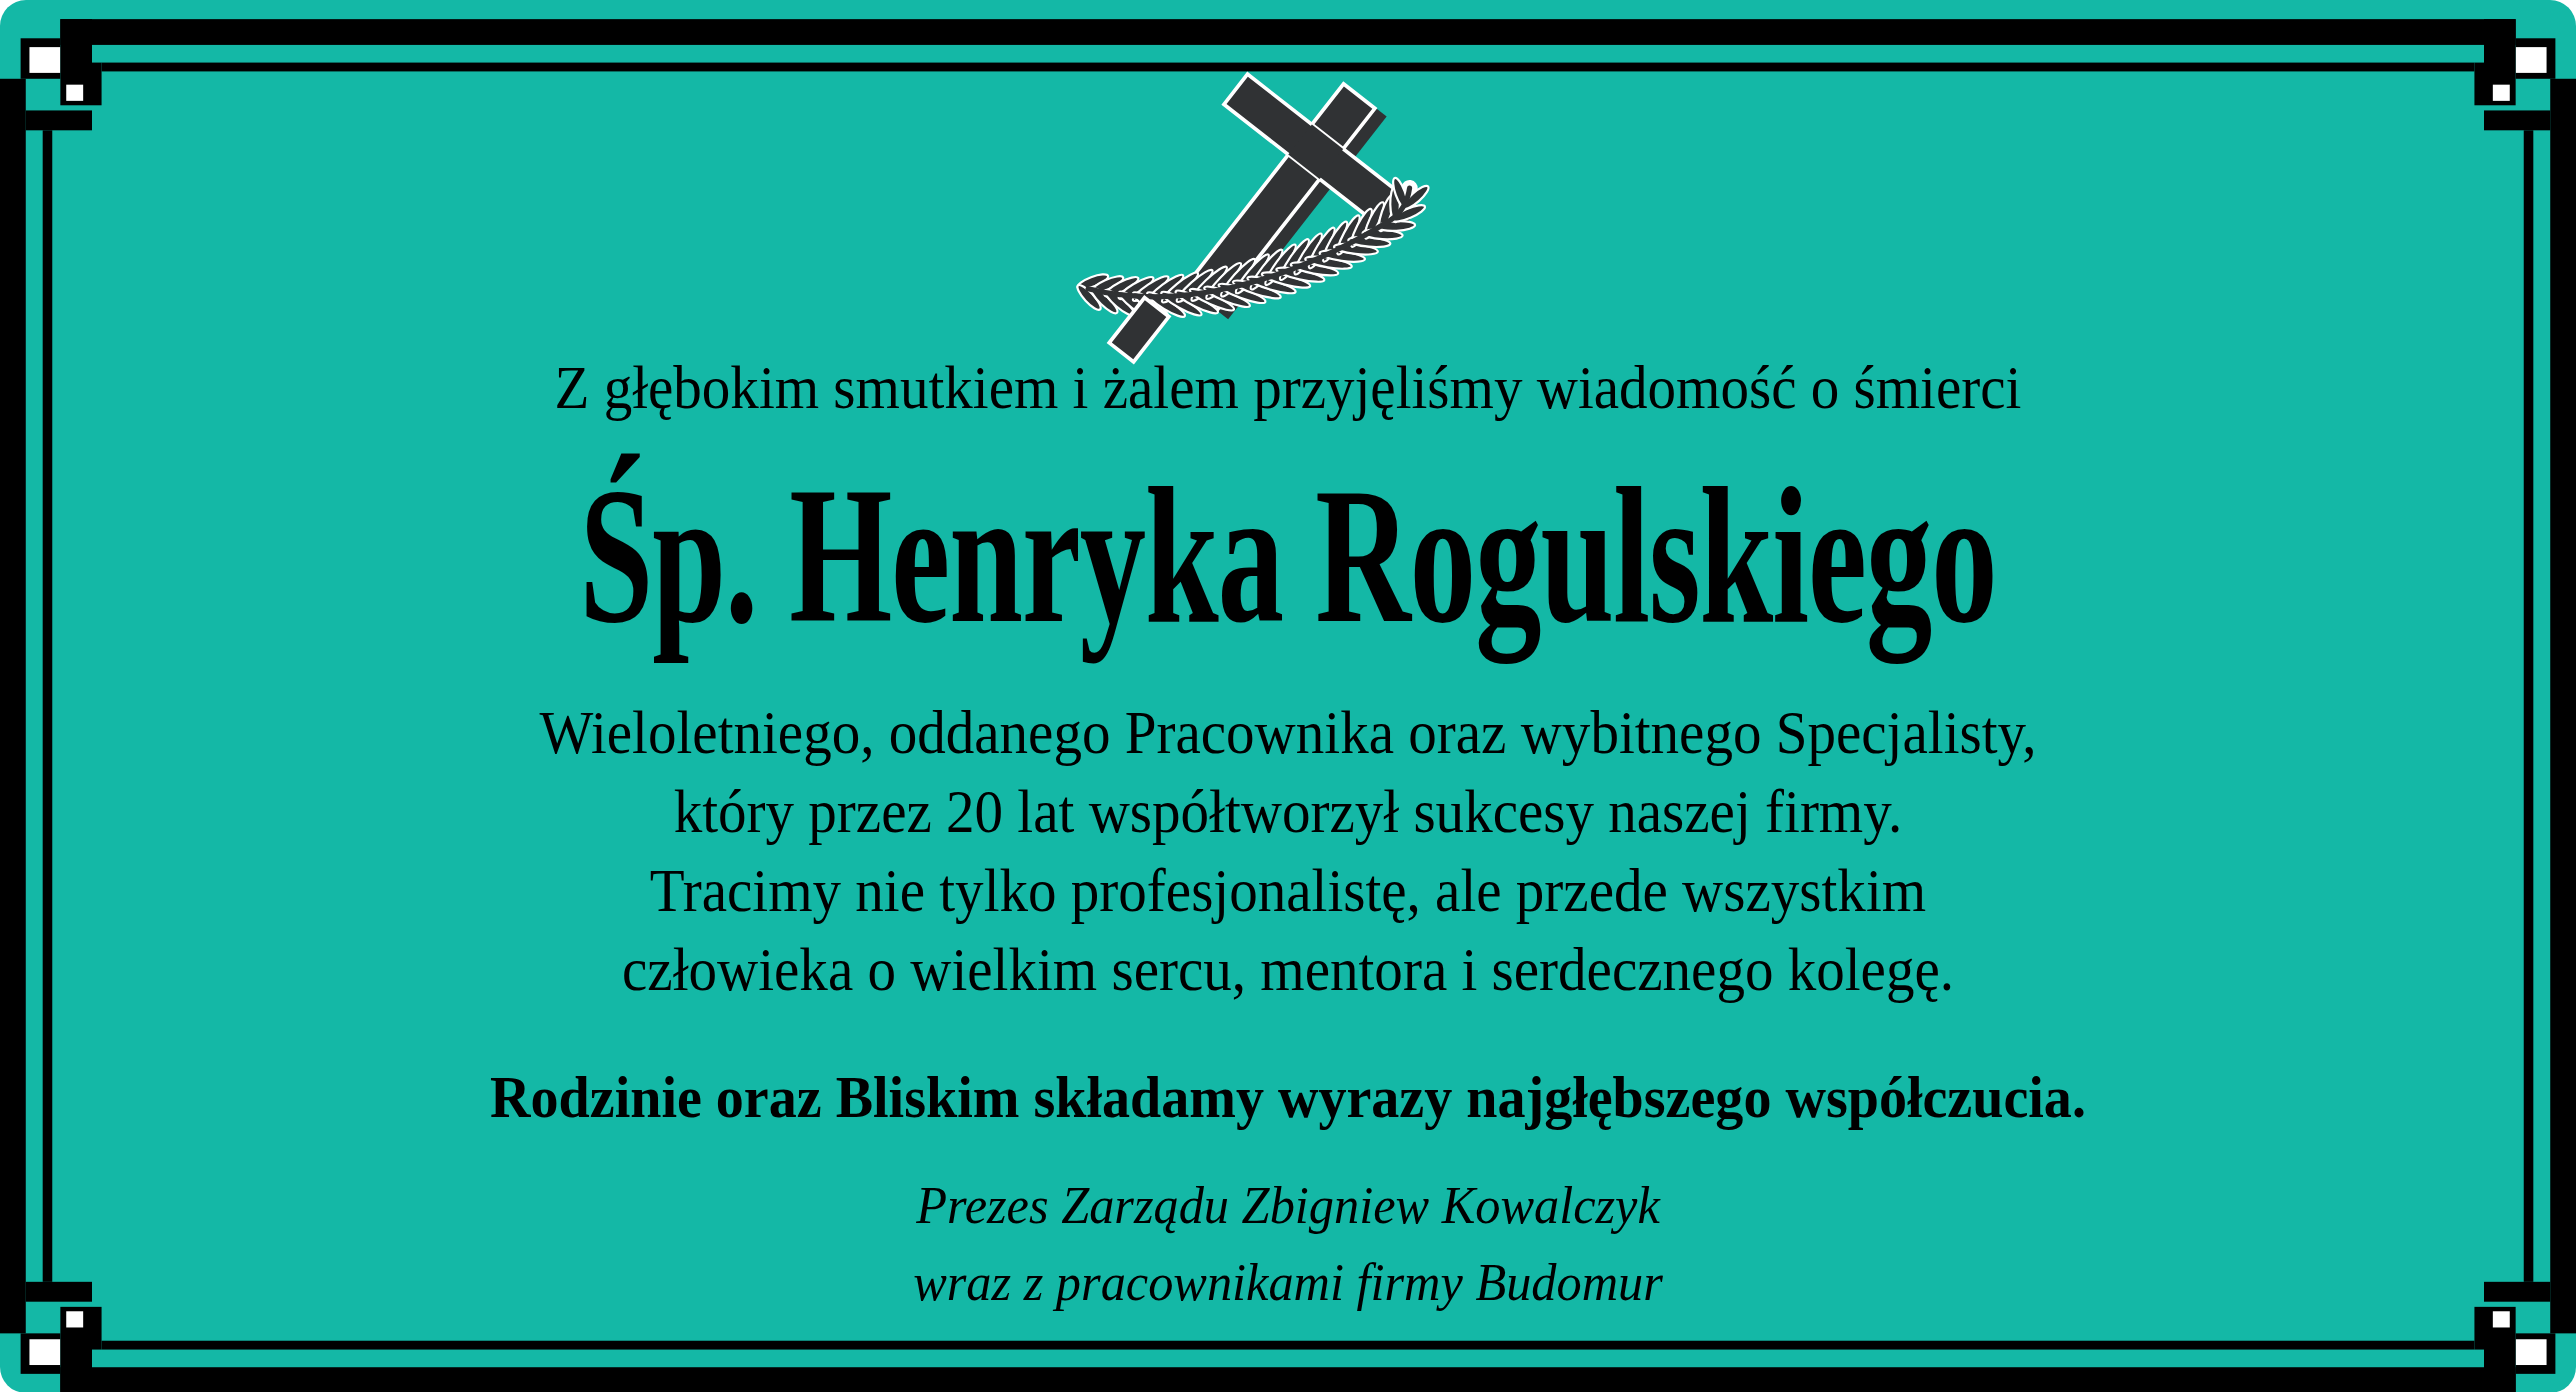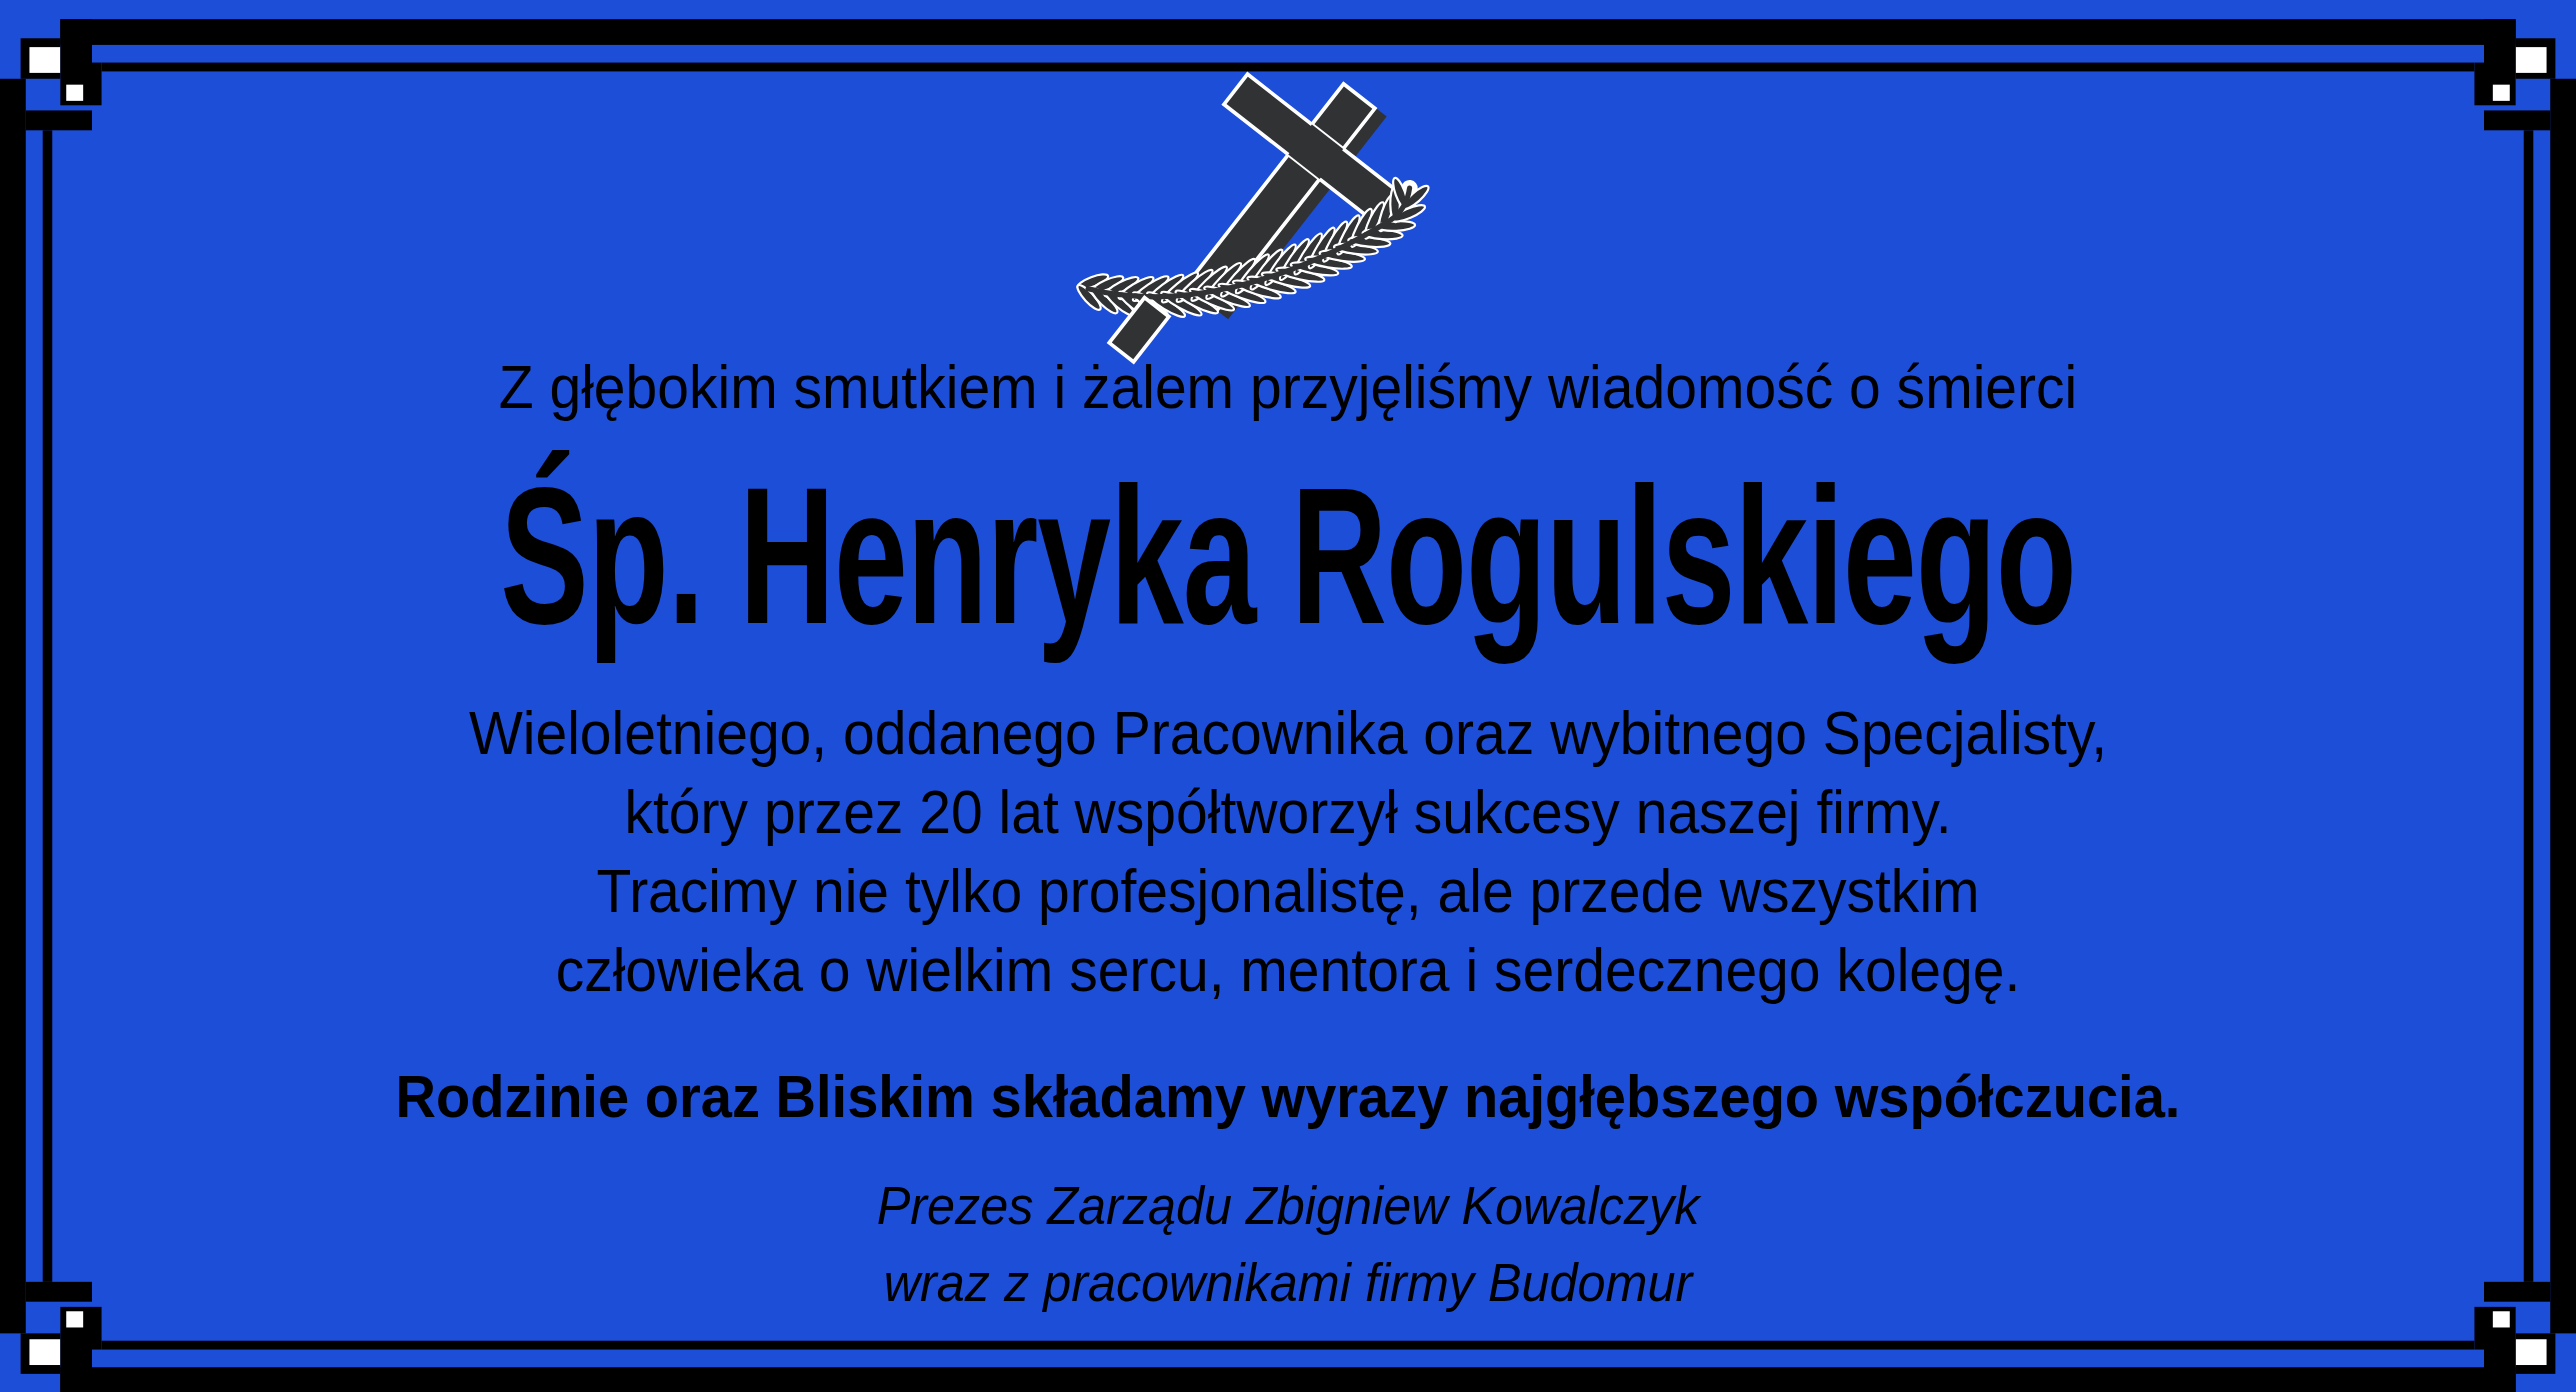--- a/index.html
+++ b/index.html
@@ -1,22 +1,23 @@
 <!DOCTYPE html>
 <html style="font-size:11.8px"><head>
 <meta charset="utf-8">
 <style>
   html,body{margin:0;padding:0;background:#ffffff;}
   .page{
     position:relative;
     width:2576px;height:1393px;
-    background:#1d4ed8;
+    background:#14b8a6;
     overflow:hidden;
-    font-family:Liberation Sans, sans-serif;
+    font-family:Liberation Serif, serif;
     color:#000;
+    border-radius:26px;
   }
   .frame-svg{position:absolute;left:0;top:0;width:2576px;height:1393px;}
   .emblem{position:absolute;left:1071px;top:63px;width:427px;height:309px;}
   .txt{
     position:absolute;left:0;right:0;
     text-align:center;
     white-space:nowrap;
     color:#000;
   }
   .intro{

